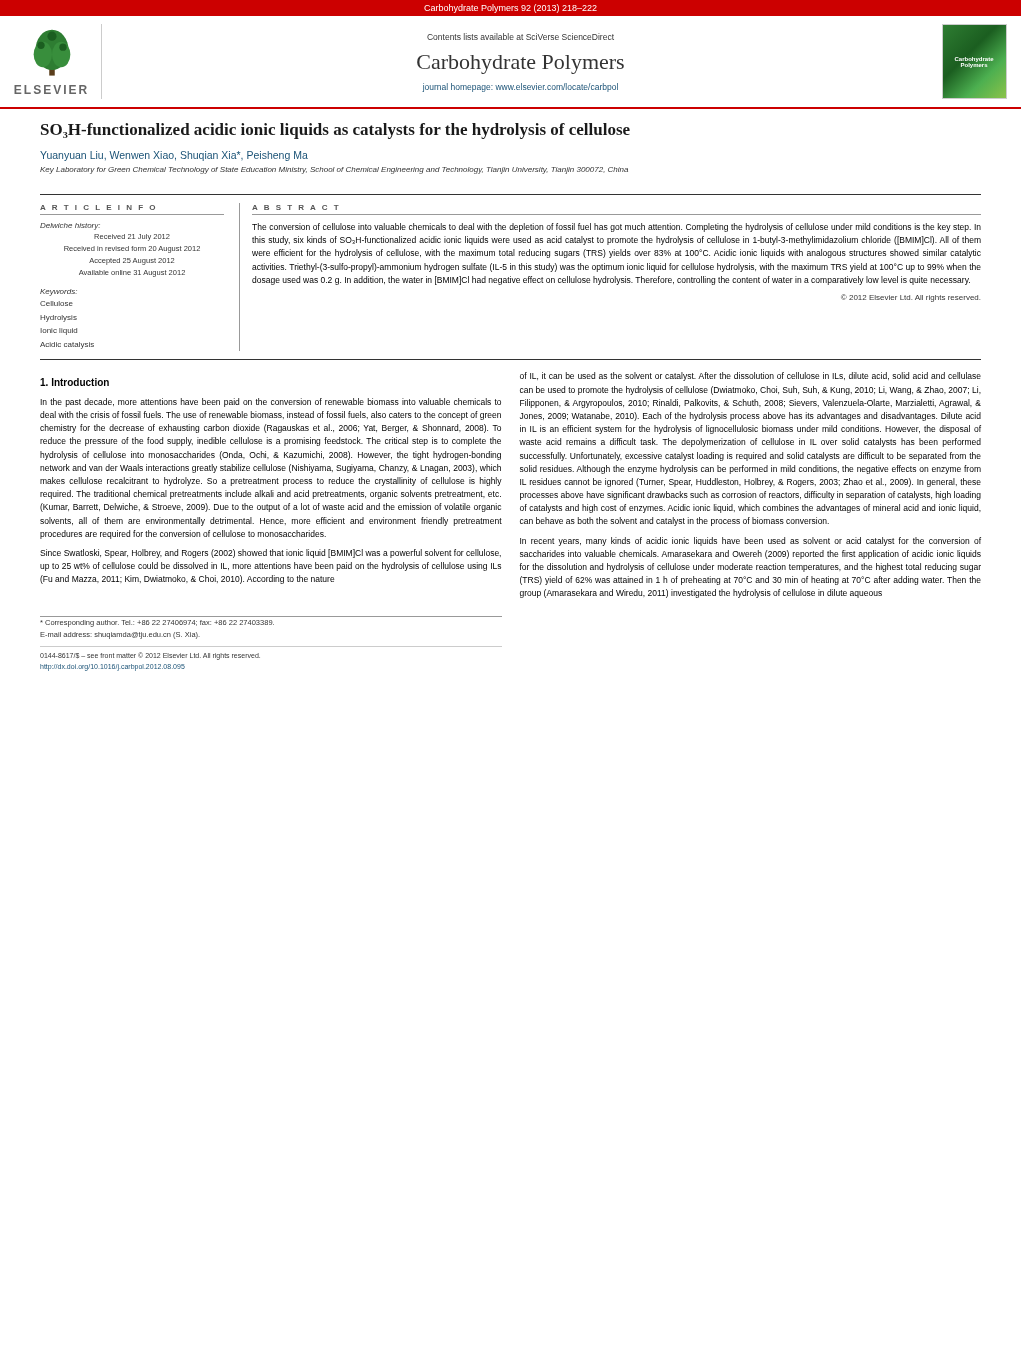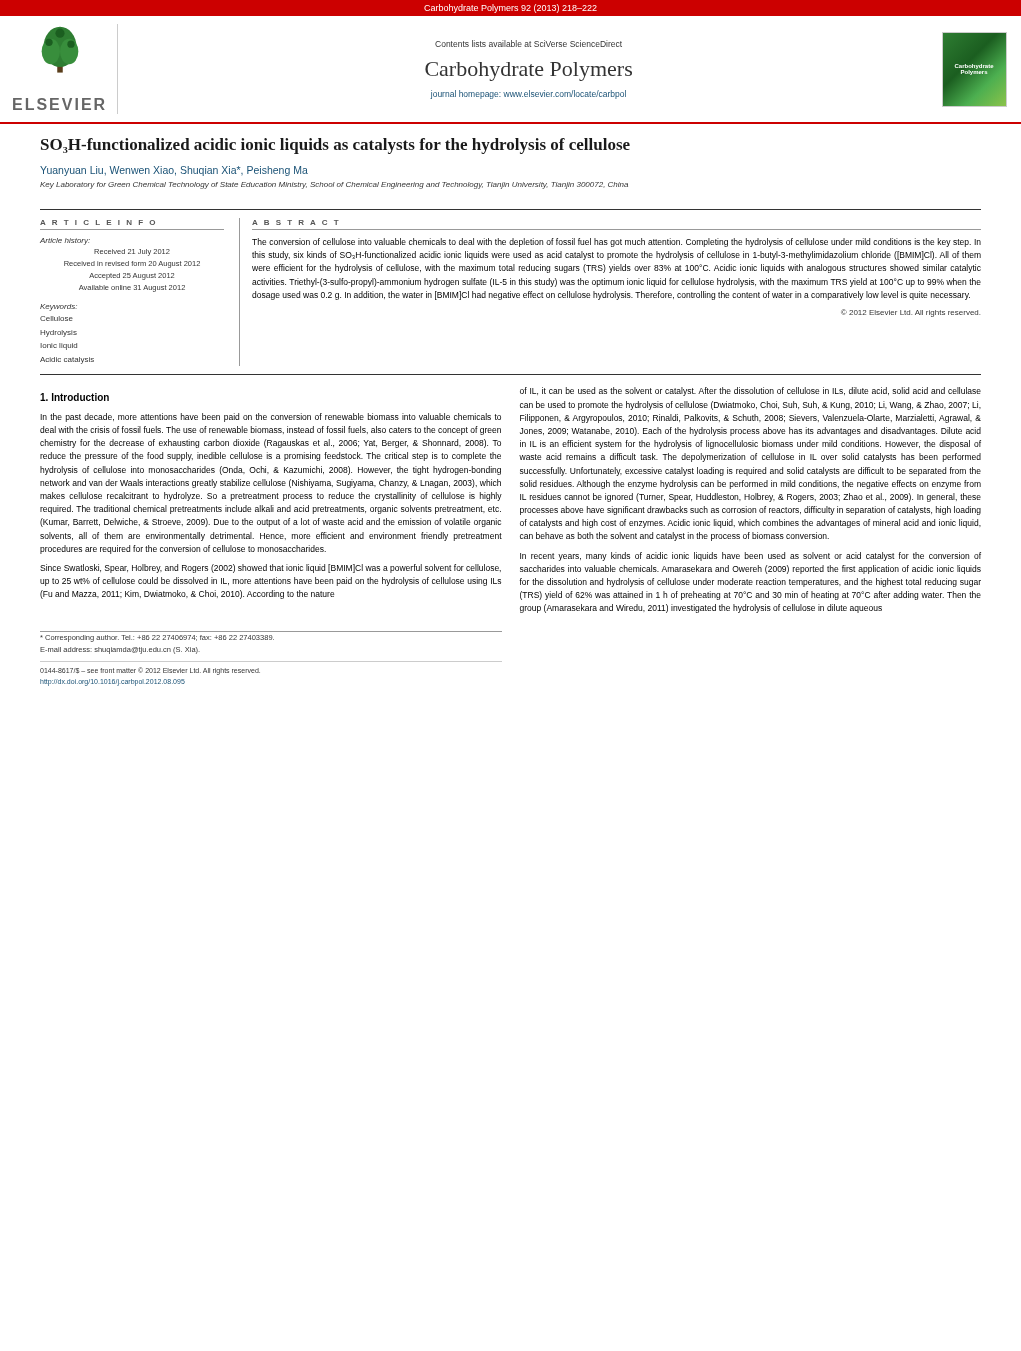--- a/index.html
+++ b/index.html
@@ -37,26 +37,26 @@
       justify-content: center;
       min-width: 90px;
       border-right: 1px solid #ccc;
       padding-right: 10px;
     }
     .elsevier-logo-tree {
       width: 60px;
       height: 55px;
     }
     .elsevier-text {
-      font-size: 16px;
+      font-size: 12px;
       font-family: Arial, sans-serif;
       font-weight: bold;
       color: #666;
       letter-spacing: 2px;
-      margin-top: 17px;
+      margin-top: 1px;
     }
     .journal-info-center {
       flex: 1;
       display: flex;
       flex-direction: column;
       align-items: center;
       justify-content: center;
       gap: 7px;
     }
     .contents-line {
@@ -298,21 +298,21 @@
 
   <div class="article-authors">Yuanyuan Liu, Wenwen Xiao, Shuqian Xia*, Peisheng Ma</div>
 
   <div class="article-affil">Key Laboratory for Green Chemical Technology of State Education Ministry, School of Chemical Engineering and Technology, Tianjin University, Tianjin 300072, China</div>
 
   <div class="two-col-section">
 
     <div class="article-info-col">
       <div class="section-header">A R T I C L E   I N F O</div>
 
-      <div class="info-label">Article history:</div>
+      <div class="info-label">Delwiche history:</div>
       <div class="info-dates">
         <div>Received 21 July 2012</div>
         <div>Received in revised form 20 August 2012</div>
         <div>Accepted 25 August 2012</div>
         <div>Available online 31 August 2012</div>
       </div>
 
       <div class="keywords-label">Keywords:</div>
       <div class="keywords-list">
         <div>Cellulose</div>

